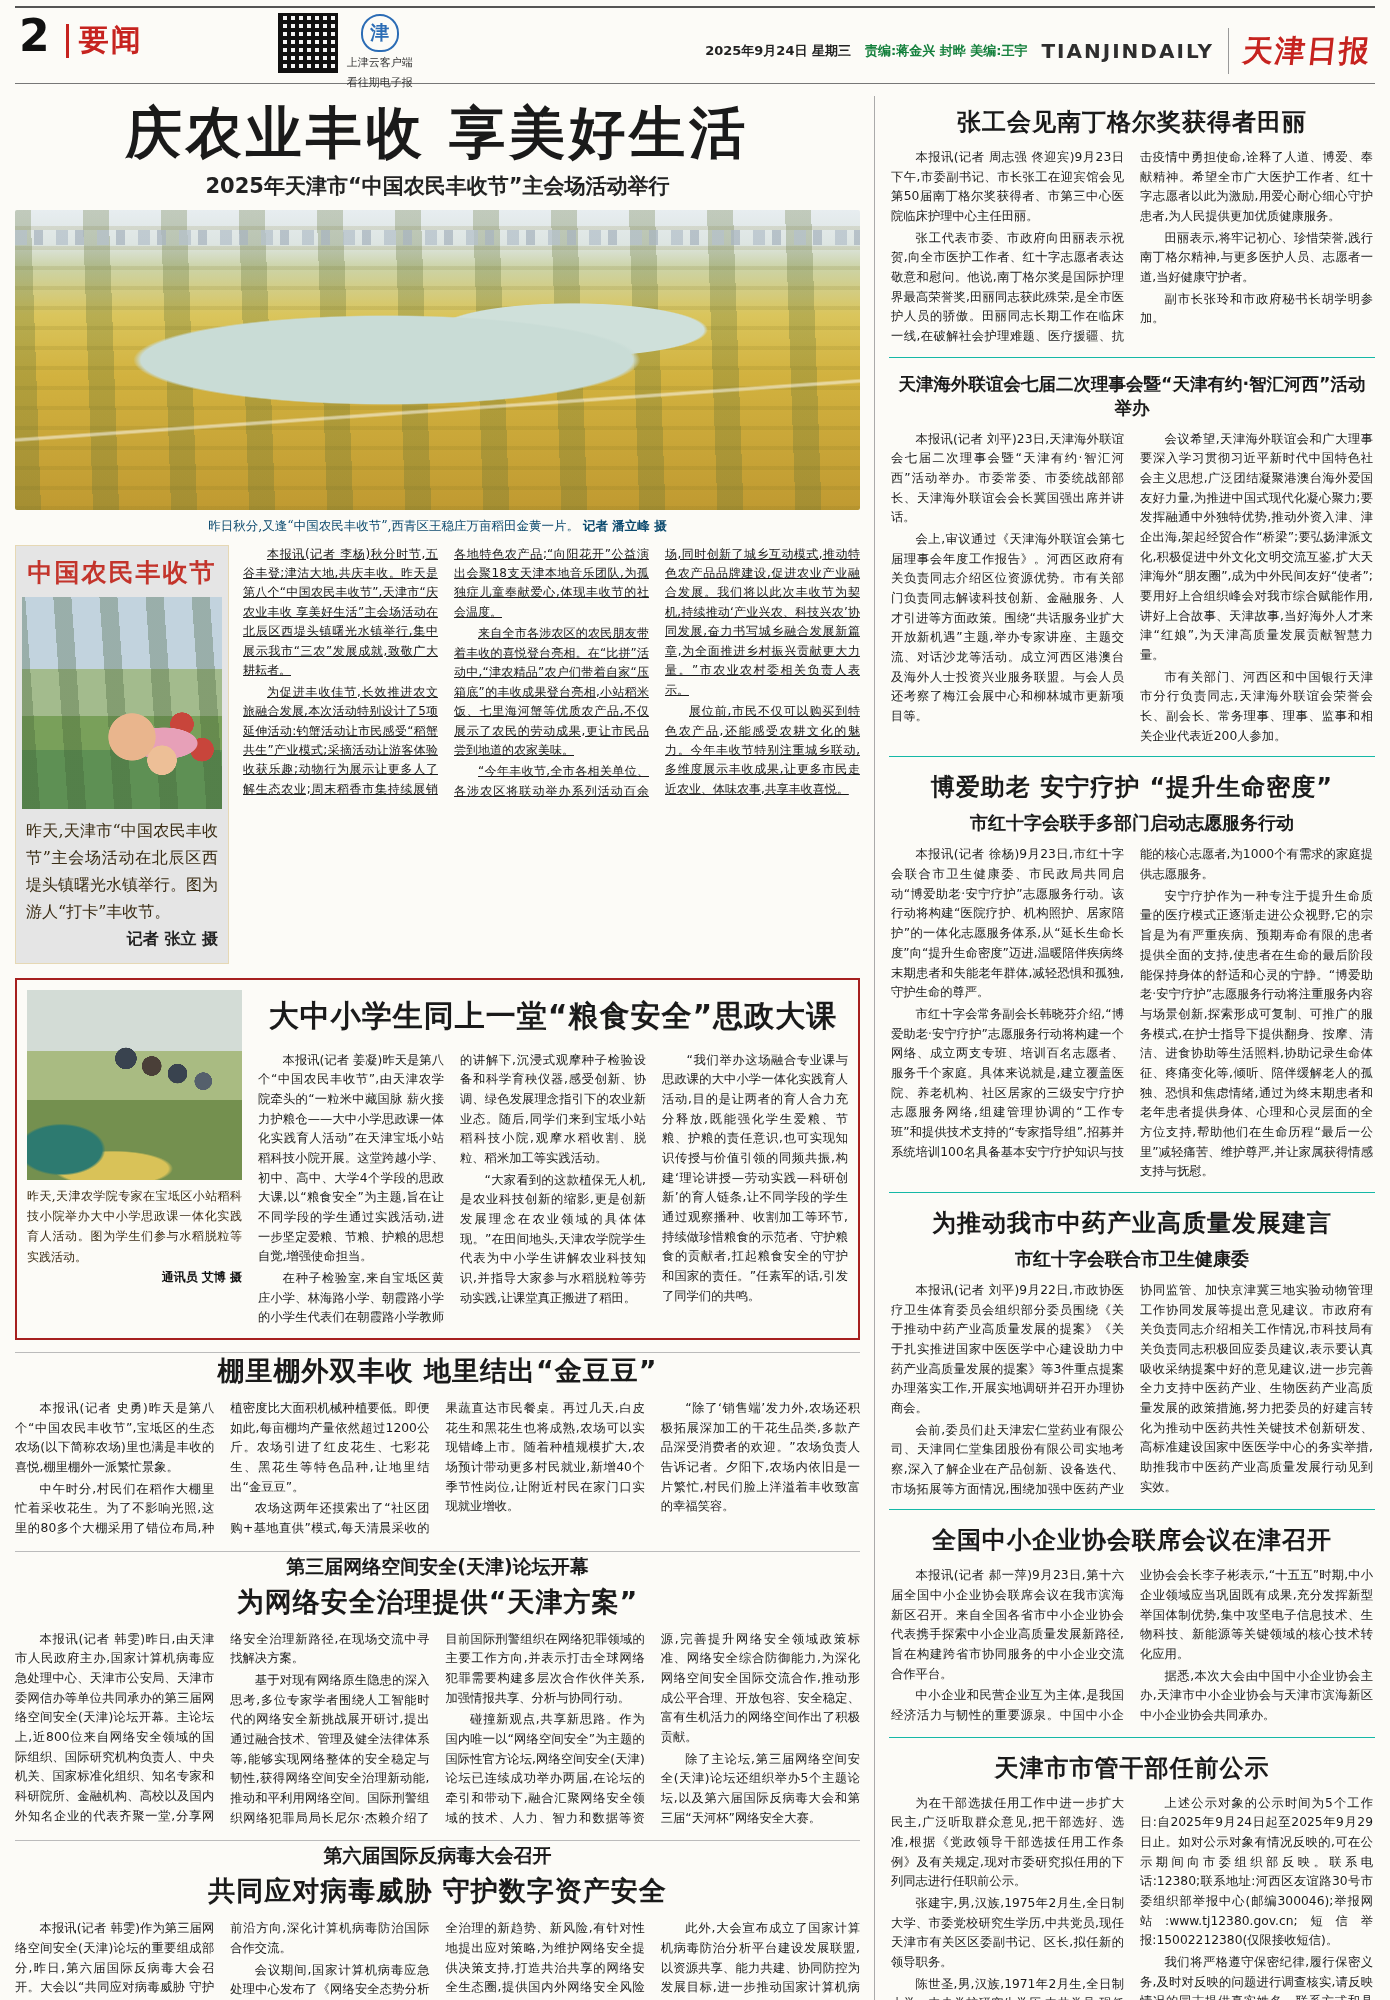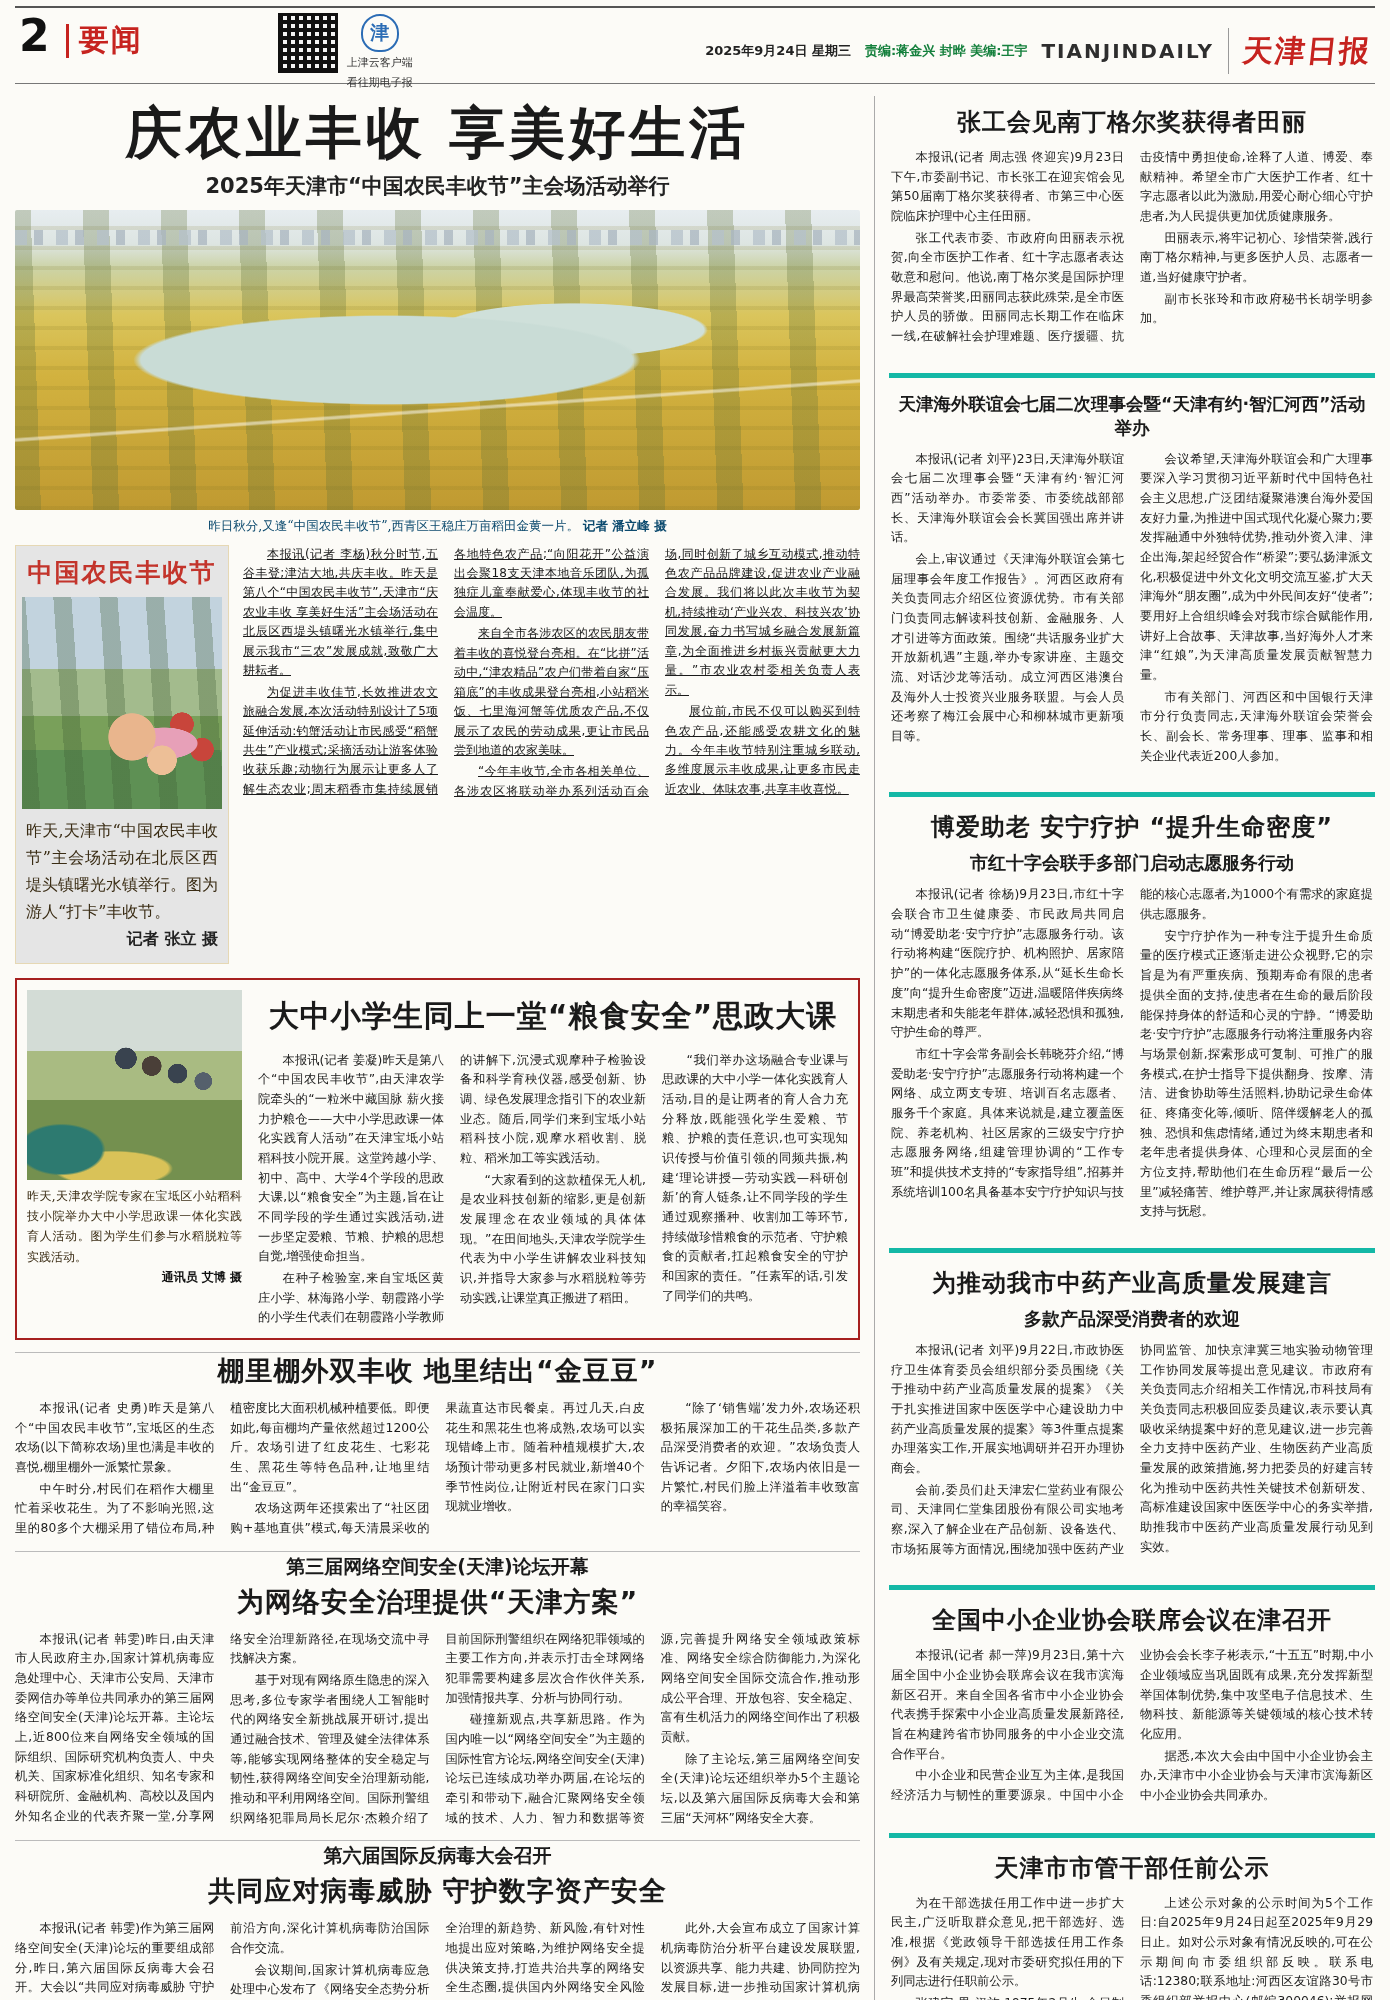--- a/index.html
+++ b/index.html
@@ -87,21 +87,21 @@
   .rb-right{flex:1;min-width:0;}
   .rb-h3{font-size:30px;font-weight:900;text-align:center;margin:6px 0 14px 0;letter-spacing:1px;}
   .rb-body{column-count:3;column-gap:16px;font-size:12.3px;line-height:1.6;text-align:justify;}
   
   .sec{border-top:1px solid #bbb;margin-top:12px;}
   .sec-kicker{font-size:19px;font-weight:800;text-align:center;margin:2px 0 4px 0;}
   .sec-h3{font-size:27px;font-weight:900;text-align:center;margin:0 0 10px 0;letter-spacing:1px;}
   .sec-body{column-count:4;column-gap:16px;font-size:12.3px;line-height:1.6;text-align:justify;}
   
   .r-art{padding:6px 2px 10px 2px;}
-  .r-art + .r-art{border-top:5px solid #14b8a6;margin-top:16px;}
+  .r-art + .r-art{border-top:1px solid #14b8a6;}
   .r-h3{font-size:24px;font-weight:900;text-align:center;margin:8px 0 10px 0;letter-spacing:1px;}
   .r-h3.small{font-size:17.5px;letter-spacing:0;}
   .r-h4{font-size:18px;font-weight:800;text-align:center;margin:-2px 0 10px 0;}
   .r-body{column-count:2;column-gap:16px;font-size:12.3px;line-height:1.6;text-align:justify;}
 </style>
 </head>
 <body>
 
 <div class="page">
 
@@ -243,21 +243,21 @@
         <div class="r-h4">市红十字会联手多部门启动志愿服务行动</div>
         <div class="r-body">
             <p class="para">本报讯(记者 徐杨)9月23日,市红十字会联合市卫生健康委、市民政局共同启动“博爱助老·安宁疗护”志愿服务行动。该行动将构建“医院疗护、机构照护、居家陪护”的一体化志愿服务体系,从“延长生命长度”向“提升生命密度”迈进,温暖陪伴疾病终末期患者和失能老年群体,减轻恐惧和孤独,守护生命的尊严。</p>
             <p class="para">市红十字会常务副会长韩晓芬介绍,“博爱助老·安宁疗护”志愿服务行动将构建一个网络、成立两支专班、培训百名志愿者、服务千个家庭。具体来说就是,建立覆盖医院、养老机构、社区居家的三级安宁疗护志愿服务网络,组建管理协调的“工作专班”和提供技术支持的“专家指导组”,招募并系统培训100名具备基本安宁疗护知识与技能的核心志愿者,为1000个有需求的家庭提供志愿服务。</p>
             <p class="para">安宁疗护作为一种专注于提升生命质量的医疗模式正逐渐走进公众视野,它的宗旨是为有严重疾病、预期寿命有限的患者提供全面的支持,使患者在生命的最后阶段能保持身体的舒适和心灵的宁静。“博爱助老·安宁疗护”志愿服务行动将注重服务内容与场景创新,探索形成可复制、可推广的服务模式,在护士指导下提供翻身、按摩、清洁、进食协助等生活照料,协助记录生命体征、疼痛变化等,倾听、陪伴缓解老人的孤独、恐惧和焦虑情绪,通过为终末期患者和老年患者提供身体、心理和心灵层面的全方位支持,帮助他们在生命历程“最后一公里”减轻痛苦、维护尊严,并让家属获得情感支持与抚慰。</p>
           </div>
       </div>
 
       <div class="r-art">
         <div class="r-h3">为推动我市中药产业高质量发展建言</div>
-        <div class="r-h4">多款产品深受消费者的欢迎</div>
+        <div class="r-h4">市红十字会联合市卫生健康委</div>
         <div class="r-body">
             <p class="para">本报讯(记者 刘平)9月22日,市政协医疗卫生体育委员会组织部分委员围绕《关于推动中药产业高质量发展的提案》《关于扎实推进国家中医医学中心建设助力中药产业高质量发展的提案》等3件重点提案办理落实工作,开展实地调研并召开办理协商会。</p>
             <p class="para">会前,委员们赴天津宏仁堂药业有限公司、天津同仁堂集团股份有限公司实地考察,深入了解企业在产品创新、设备迭代、市场拓展等方面情况,围绕加强中医药产业协同监管、加快京津冀三地实验动物管理工作协同发展等提出意见建议。市政府有关负责同志介绍相关工作情况,市科技局有关负责同志积极回应委员建议,表示要认真吸收采纳提案中好的意见建议,进一步完善全力支持中医药产业、生物医药产业高质量发展的政策措施,努力把委员的好建言转化为推动中医药共性关键技术创新研发、高标准建设国家中医医学中心的务实举措,助推我市中医药产业高质量发展行动见到实效。</p>
           </div>
       </div>
 
       <div class="r-art">
         <div class="r-h3">全国中小企业协会联席会议在津召开</div>
         <div class="r-body">
             <p class="para">本报讯(记者 郝一萍)9月23日,第十六届全国中小企业协会联席会议在我市滨海新区召开。来自全国各省市中小企业协会代表携手探索中小企业高质量发展新路径,旨在构建跨省市协同服务的中小企业交流合作平台。</p>

